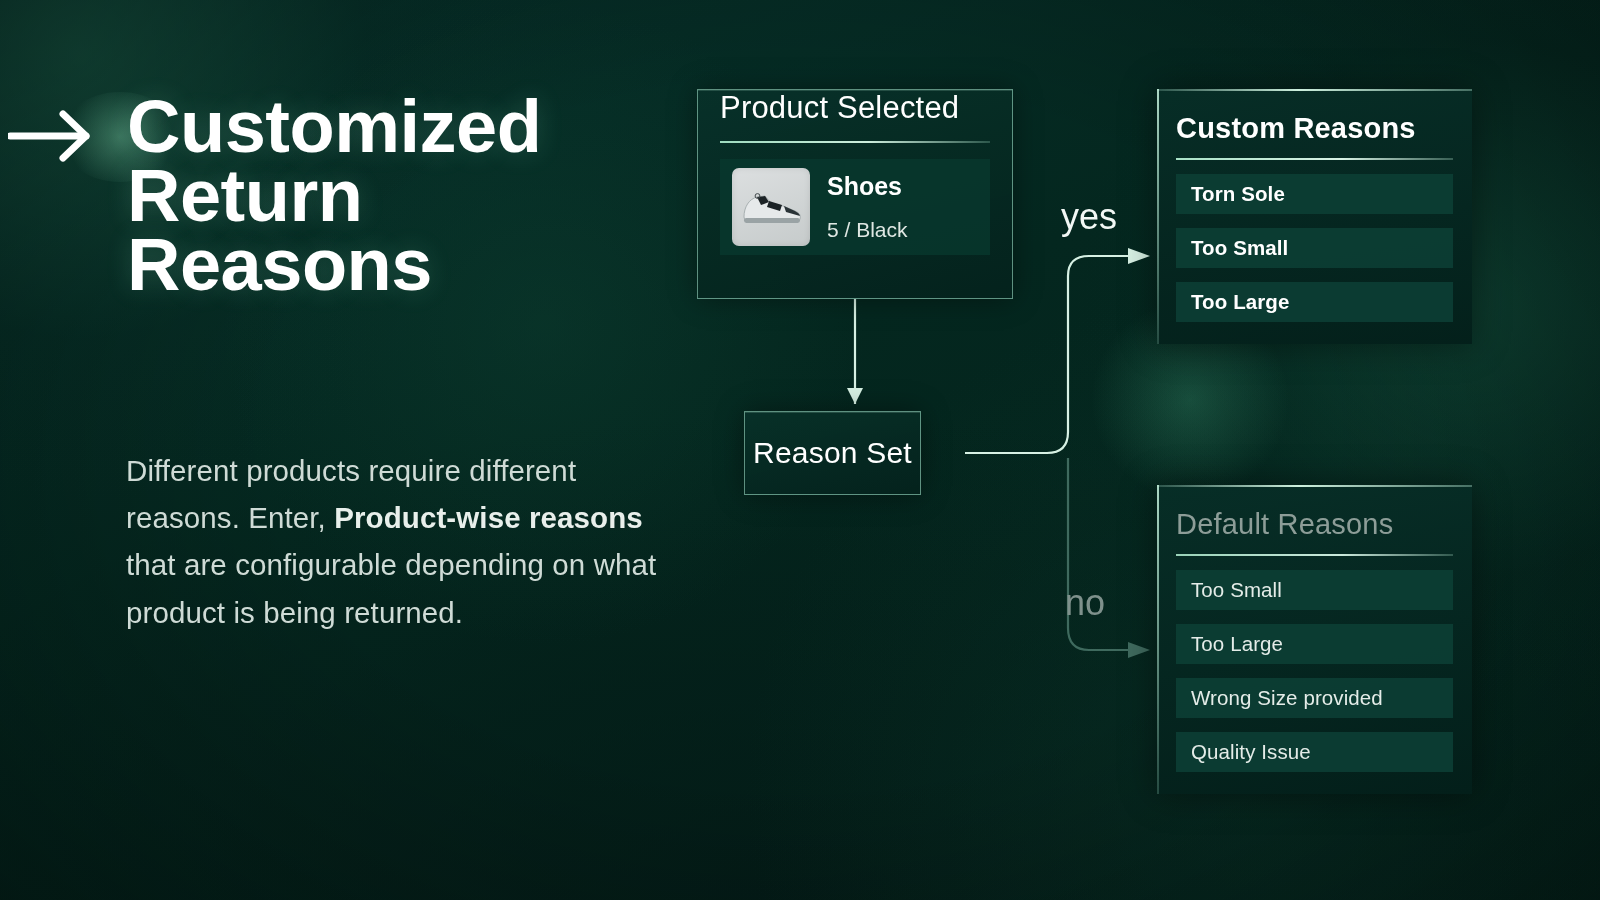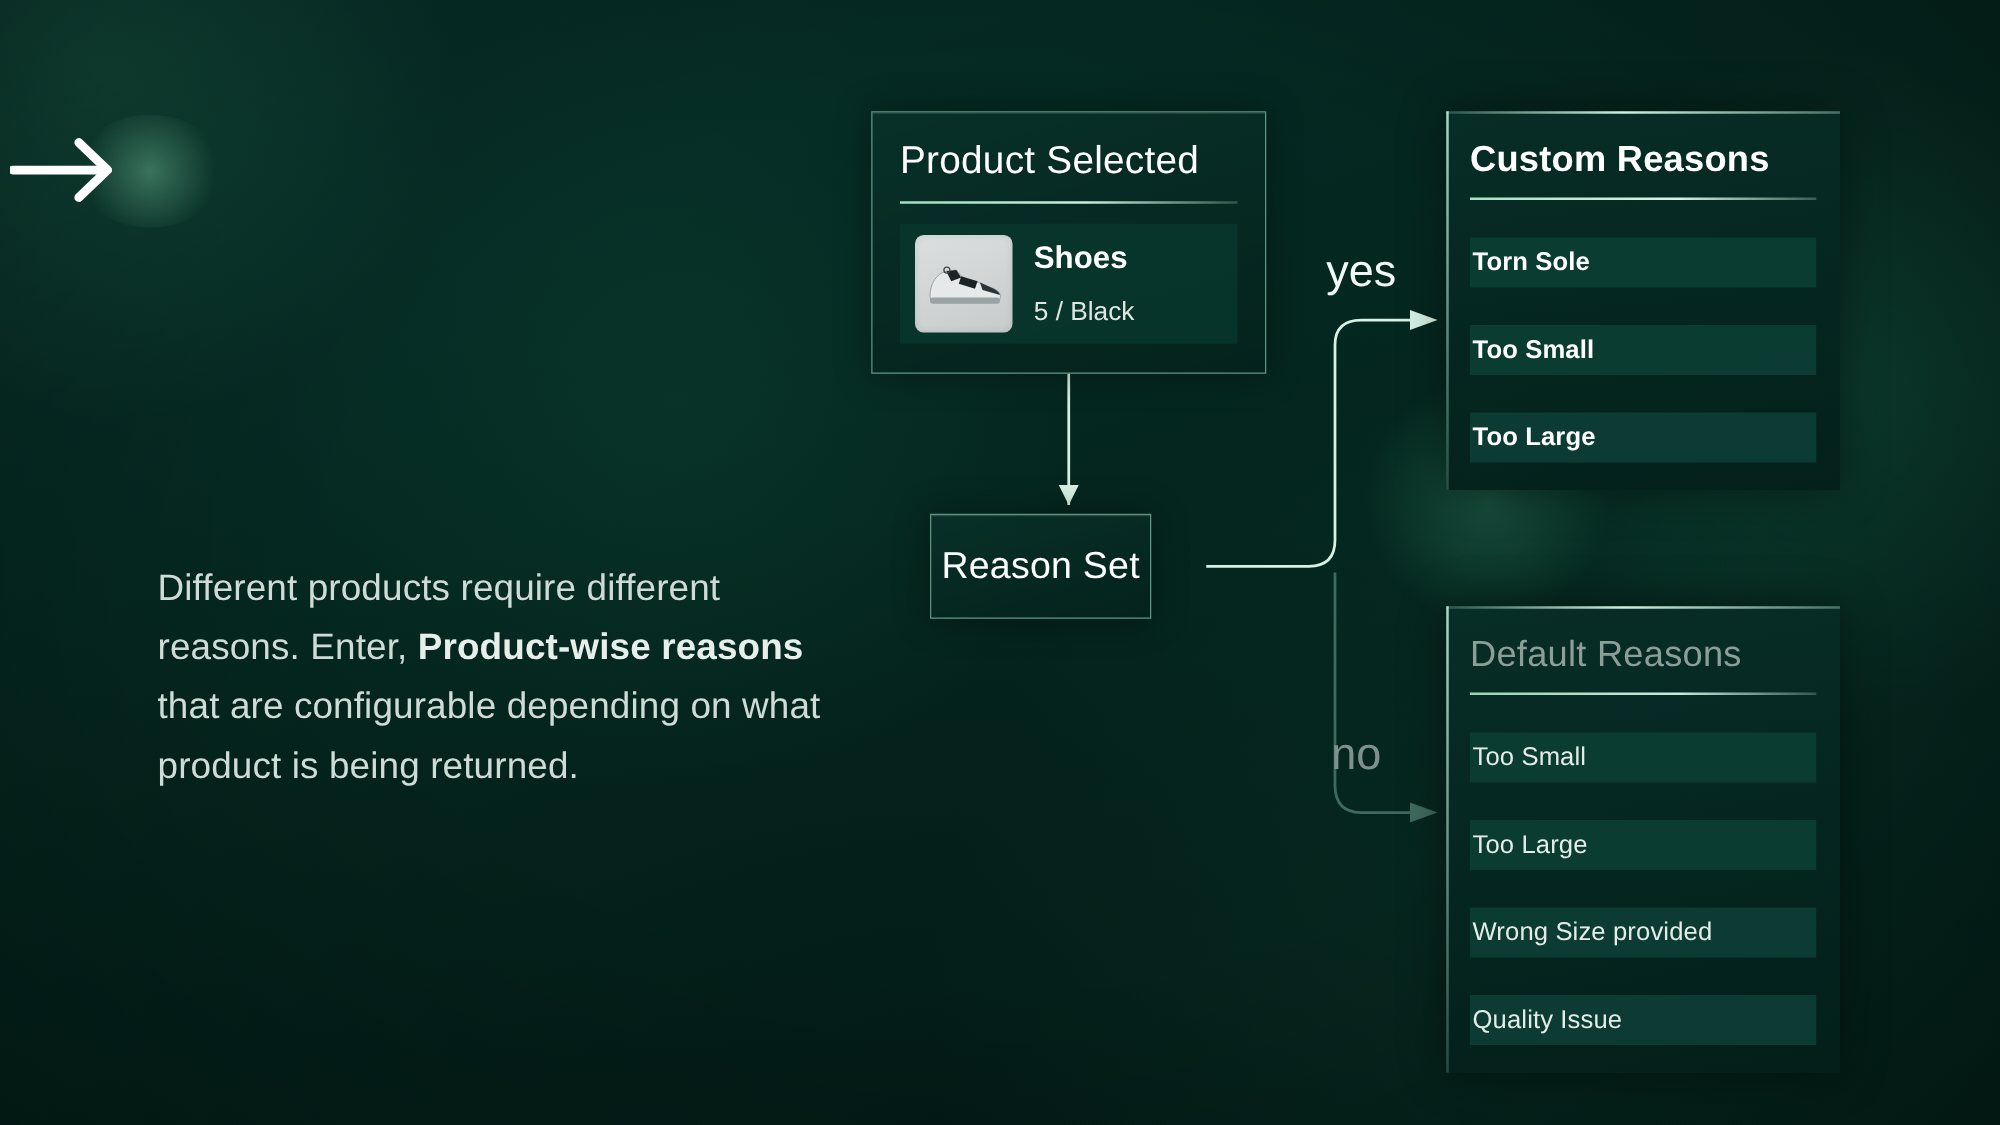--- a/index.html
+++ b/index.html
@@ -49,21 +49,20 @@
 
   
   .node-card {
     position:absolute; border:1px solid rgba(160,224,200,0.58);
     background:linear-gradient(165deg, rgba(8,49,41,0.92), rgba(4,34,28,0.95));
     box-shadow:0 0 26px rgba(0,0,0,0.38), inset 0 1px 0 rgba(200,255,230,0.16);
   }
   #product-card { left:697px; top:89px; width:316px; height:210px; padding:0 22px; }
   .card-title {
     color:#ffffff; font-size:31px; font-weight:400; letter-spacing:0.2px;
-    padding-top:20px;
   }
   .title-rule {
     height:2px; margin-top:15px;
     background:linear-gradient(90deg, #9fdcc0 0%, #cdeedd 55%, rgba(160,220,195,0.25) 100%);
   }
   .product-row {
     margin-top:16px; height:96px; background:rgba(8,56,46,0.78);
     display:flex; align-items:center; padding:0 12px; gap:17px;
   }
   .thumb {
@@ -97,22 +96,22 @@
   }
   #custom-panel { left:1157px; top:89px; }
   #default-panel { left:1157px; top:485px; }
   .panel-title { padding-top:23px; font-size:29px; letter-spacing:0.2px; }
   .panel-title.active { color:#ffffff; font-weight:700; }
   .panel-title.muted  { color:#8d9d98; font-weight:400; }
   .panel-rule { height:2px; margin-top:13px; }
   .panel-rule.active { background:linear-gradient(90deg,#a9e2c7,#d8f2e5 60%, rgba(170,220,198,0.3)); }
   .panel-rule.muted  { background:linear-gradient(90deg,#9ad3b9,#cbe9dc 60%, rgba(150,200,180,0.3)); }
   .reason-chip {
-    margin-top:30px; height:40px; background:rgba(12,61,52,0.95);
-    display:flex; align-items:center; padding:0 2px;
+    margin-top:14px; height:40px; background:rgba(12,61,52,0.95);
+    display:flex; align-items:center; padding:0 15px;
     font-size:20.5px; letter-spacing:0.1px;
   }
   .reason-chip.active { color:#ffffff; font-weight:700; }
   .reason-chip.muted  { color:#e4ece8; font-weight:400; }
 
   .flow-svg { position:absolute; left:0; top:0; width:1600px; height:900px; pointer-events:none; }
   .edge-label { position:absolute; font-size:36px; font-weight:400; }
   #label-yes { left:1061px; top:196px; color:#f2f8f5; }
   #label-no  { left:1065px; top:582px; color:#7f918c; }
 </style>
@@ -126,20 +125,25 @@
   <div class="glow-dot" style="left:60px; top:92px; width:120px; height:90px; background:radial-gradient(circle, rgba(160,255,205,0.30), rgba(160,255,205,0) 70%);"></div>
   <div class="glow-dot" style="left:1090px; top:300px; width:200px; height:200px; background:radial-gradient(circle, rgba(90,210,160,0.22), rgba(90,210,160,0) 70%);"></div>
 
   <svg class="arrow-icon" viewBox="0 0 88 56">
     <g stroke="#ffffff" stroke-width="7" fill="none" stroke-linecap="round" stroke-linejoin="round">
       <line x1="2" y1="28" x2="78" y2="28"></line>
       <polyline points="55,6 78,28 55,50"></polyline>
     </g>
   </svg>
 
+  <div class="headline">
+    <span>Customized</span>
+    <span>Return</span>
+    <span>Reasons</span>
+  </div>
 
   <p class="body-copy"><span>Different products require different reasons. Enter, </span><b>Product-wise reasons</b><span> that are configurable depending on what product is being returned.</span></p>
 
   <svg class="flow-svg" viewBox="0 0 1600 900">
     <g fill="none" stroke="#d7f1e4" stroke-width="2.2">
       <path d="M855,299 L855,404"></path>
       <path d="M965,453 L1047,453 Q1068,453 1068,432 L1068,276 Q1068,256 1089,256 L1136,256"></path>
     </g>
     <polygon points="855,404 847,388 863,388" fill="#d7f1e4"></polygon>
     <polygon points="1150,256 1128,248 1128,264" fill="#d7f1e4"></polygon>

